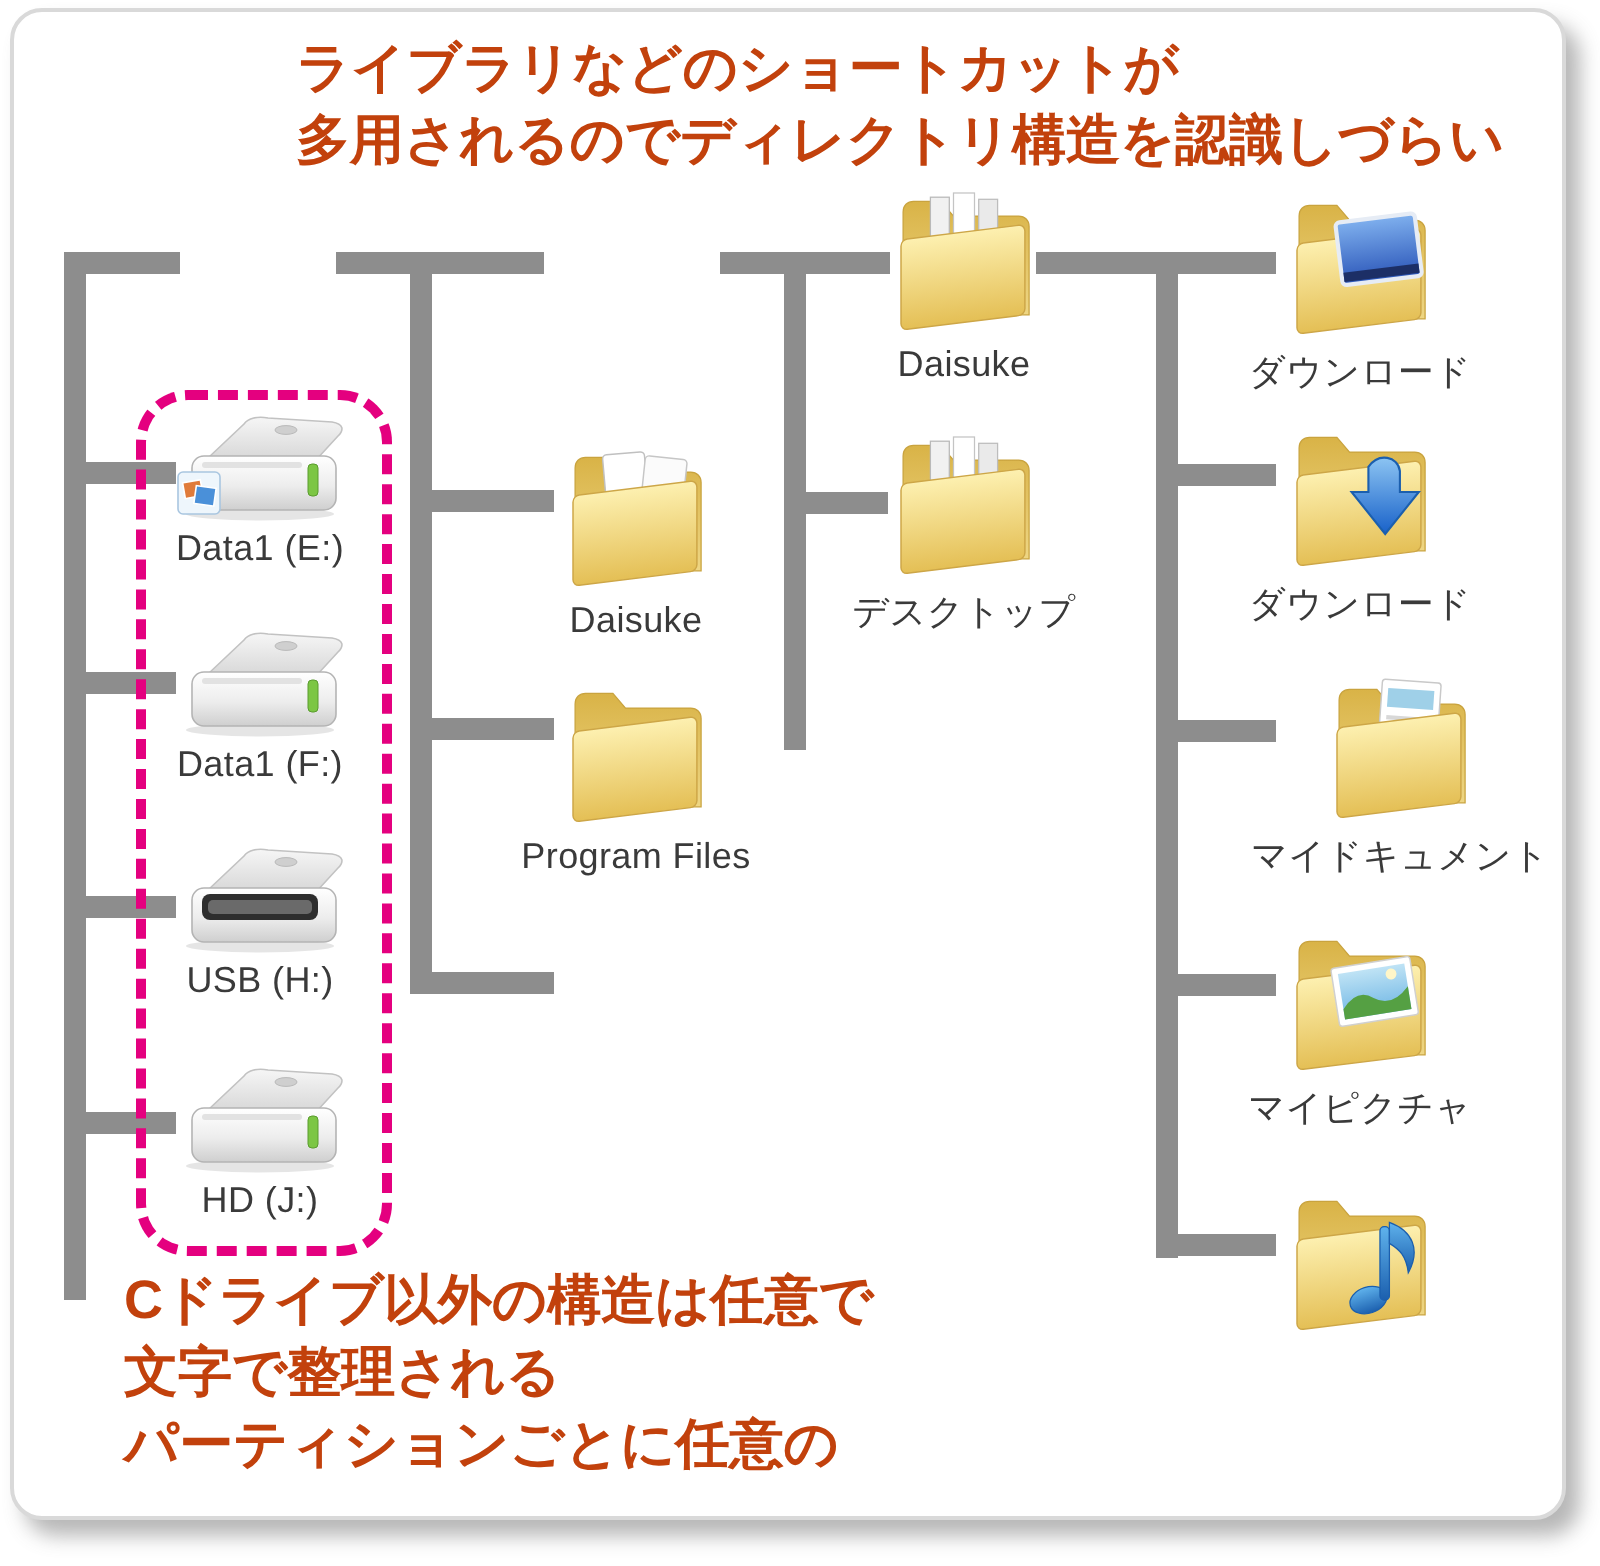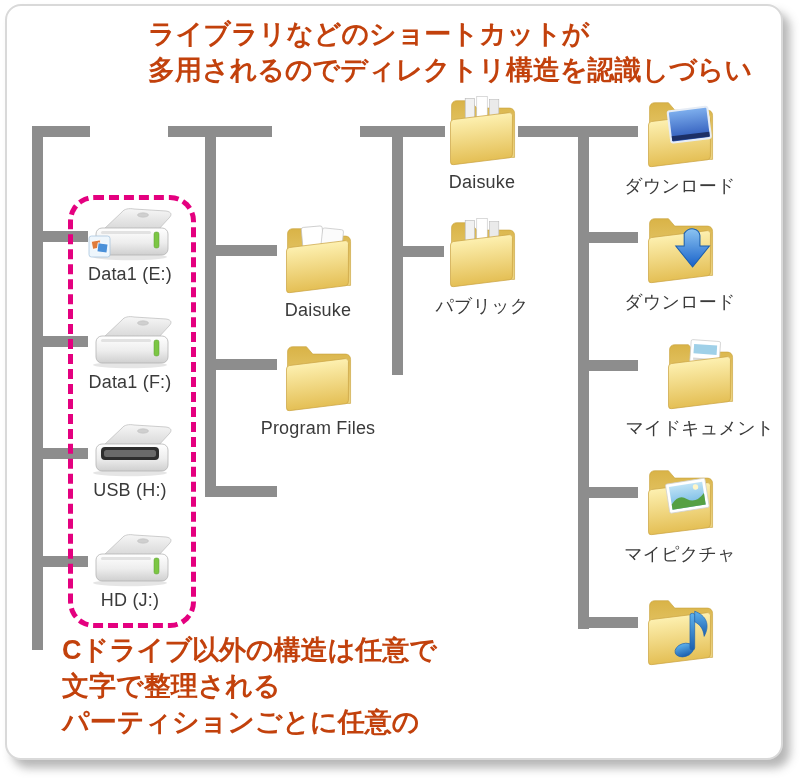--- a/index.html
+++ b/index.html
@@ -197,21 +197,21 @@
     </svg>
     <div class="lbl">Daisuke</div>
   </div>
 
   <div class="node" style="left:417px;top:208px;width:130px">
     <svg width="76" height="84" viewBox="0 0 72 80">
       <use href="#f-back"></use>
         <use href="#f-files"></use>
         <use href="#f-front"></use>
     </svg>
-    <div class="lbl">パブリック</div>
+    <div class="lbl">デスクトップ</div>
   </div>
 
   <div class="node" style="left:600px;top:88px;width:160px">
     <svg width="76" height="84" viewBox="0 0 72 80">
       <use href="#f-back"></use>
         <use href="#f-front"></use>
       <g transform="rotate(-7 44 36)">
         <rect x="26" y="20" width="38" height="30" rx="2" fill="url(#gscr)" stroke="#e6ecf5" stroke-width="2"></rect>
         <rect x="27" y="44" width="36" height="4.5" fill="#1c2f66"></rect>
       </g>

